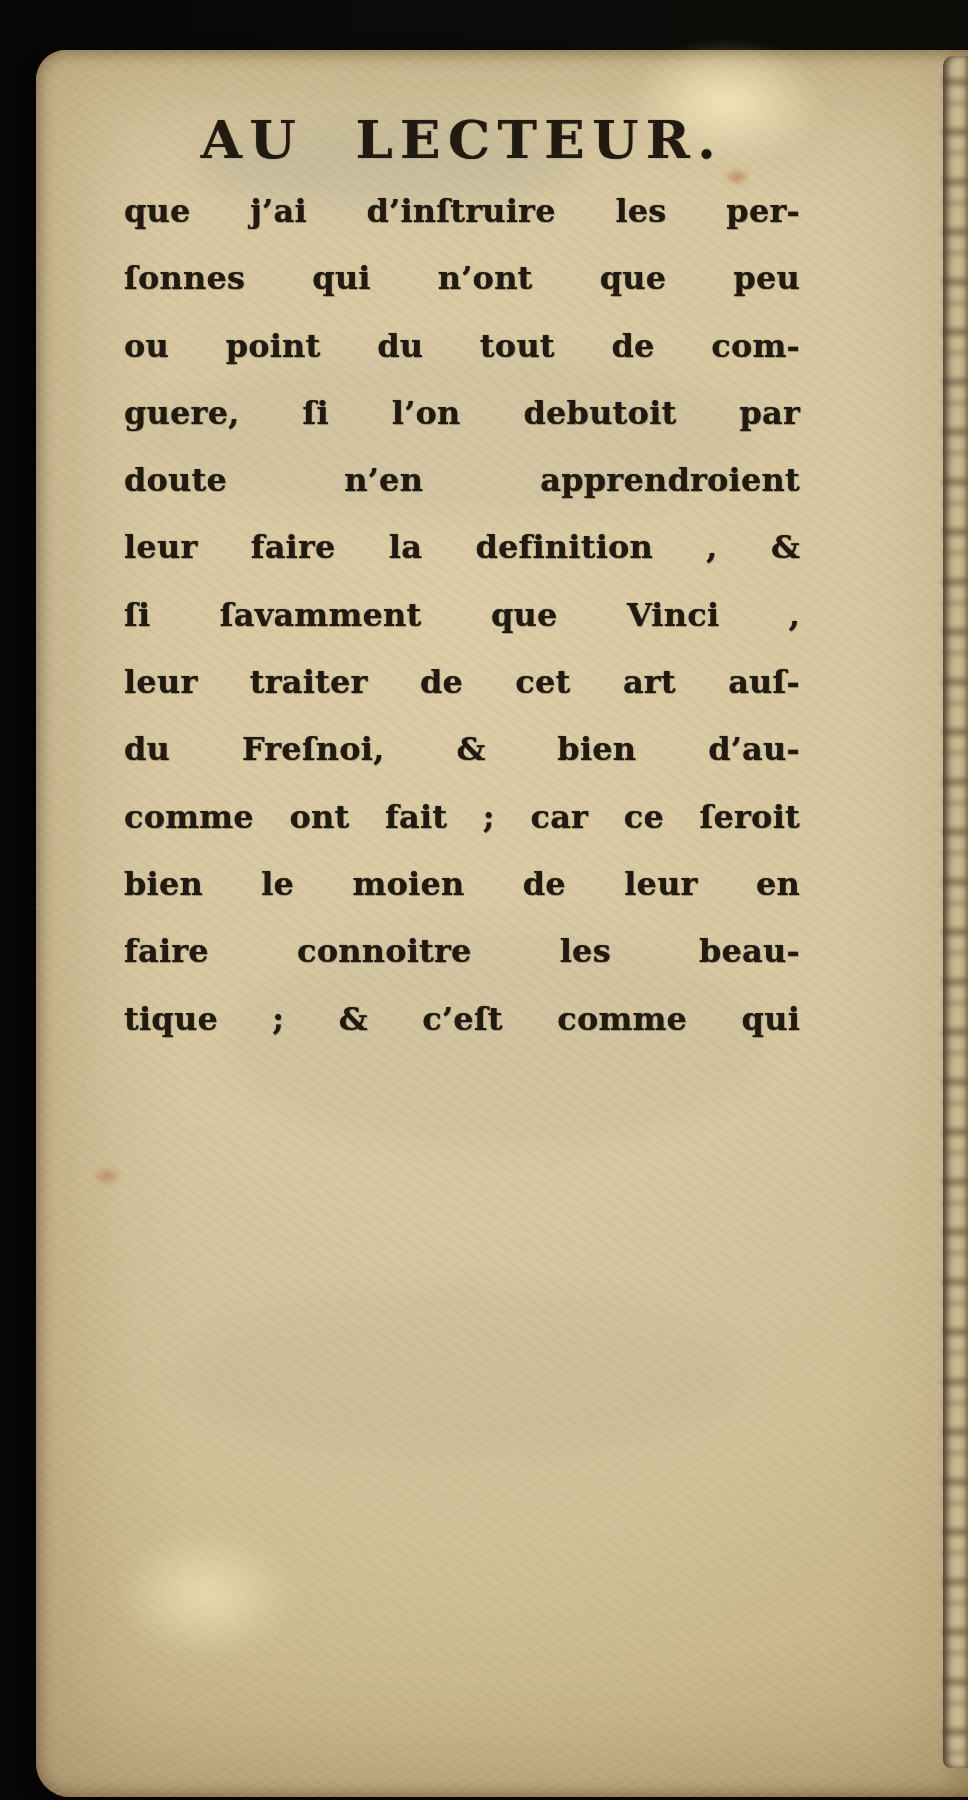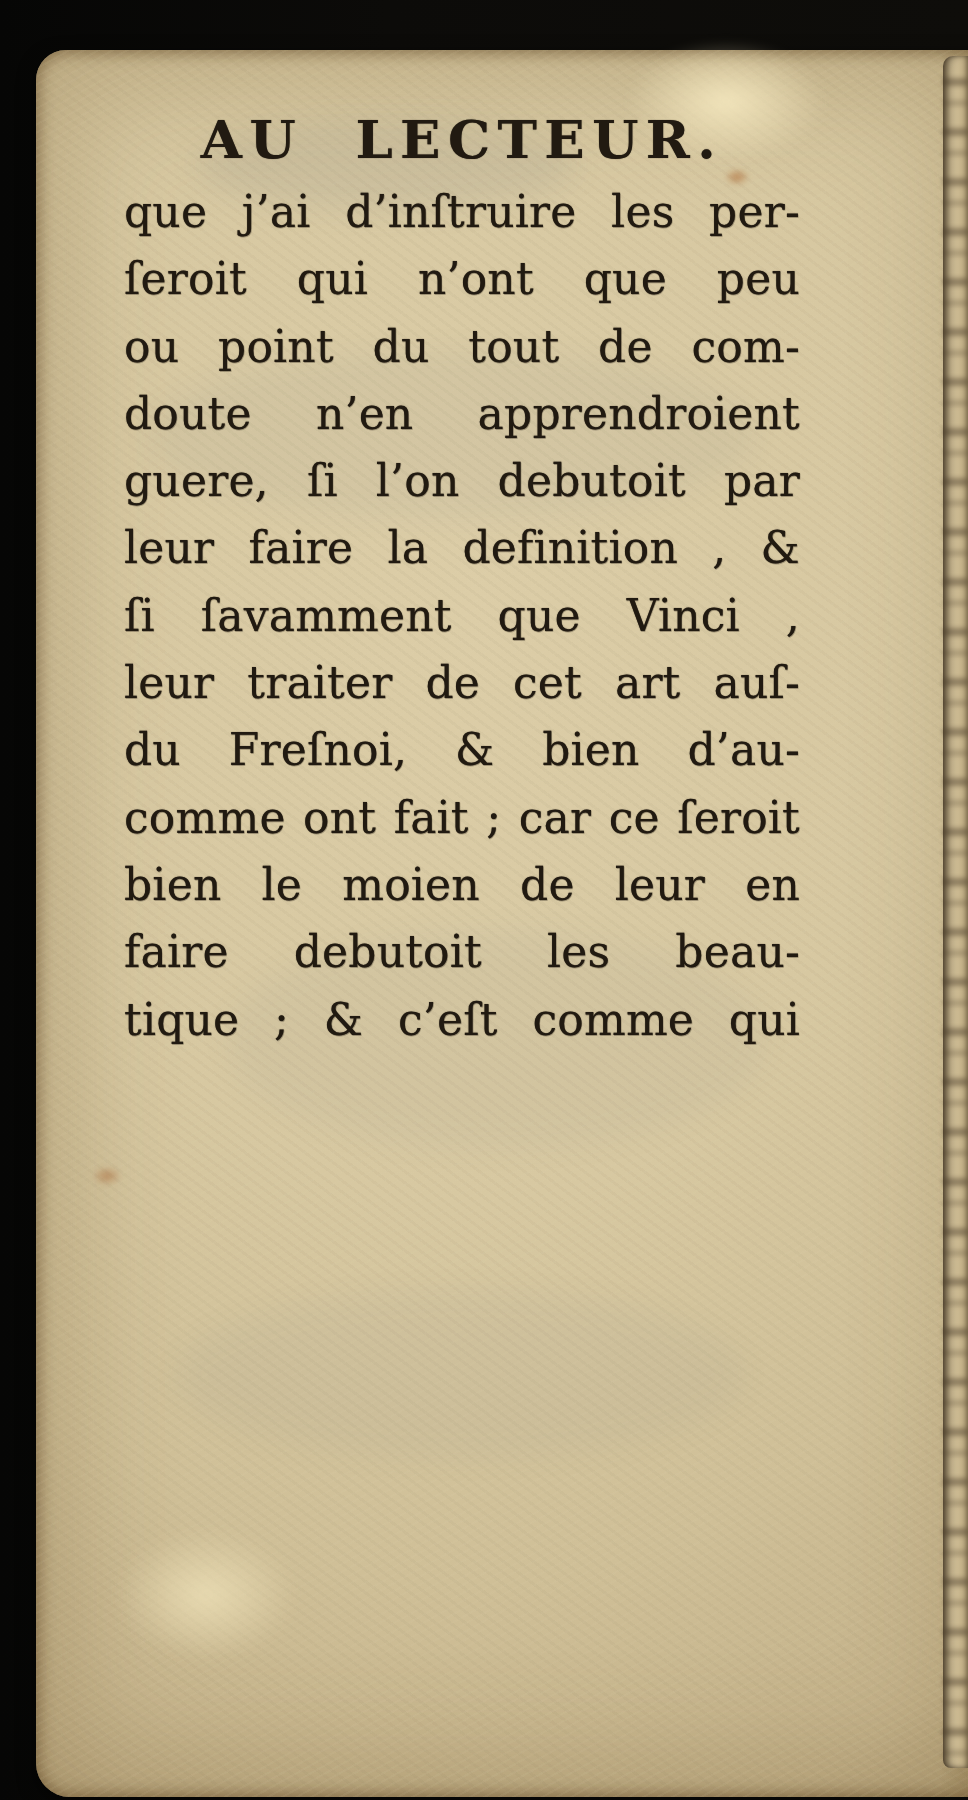--- a/index.html
+++ b/index.html
@@ -51,21 +51,21 @@
   }
   
   .content{position:absolute;left:88px;top:56px;width:676px;color:var(--ink,#211a11);}
   .title{
     margin:0 0 6px 0;
     font-weight:700;font-size:53px;line-height:66px;
     letter-spacing:.14em;word-spacing:.5em;text-align:center;
     text-shadow:0 0 1px rgba(32,24,14,.8);
   }
   .line{
-    font-weight:400;font-size:44px;line-height:67.3px;
+    font-weight:700;font-size:32px;line-height:67.3px;
     text-align:justify;text-align-last:justify;
     letter-spacing:.2px;
     text-shadow:0 0 1px rgba(32,24,14,.75), .6px .8px 0 rgba(32,24,14,.25);
   }
   
   .sliver{
     position:absolute;right:0;top:56px;width:25px;height:1712px;
     border-radius:10px 0 0 8px;
     background:linear-gradient(to left, #b7a47a, #cbb991 40%, #d0bf97 70%, #c2b087);
     box-shadow:inset 8px 0 10px -4px rgba(25,15,6,.75), inset -2px 0 4px rgba(25,15,6,.4);
@@ -91,31 +91,31 @@
     <div class="ghost g4"></div>
     <div class="stain light1"></div>
     <div class="stain light2"></div>
     <div class="stain rust1"></div>
     <div class="stain rust2"></div>
 
     <div class="content">
       <h1 class="title">AU LECTEUR.</h1>
       <div class="body-text">
           <div class="line">que j’ai d’inſtruire les per-</div>
-          <div class="line">ſeroit qui n’ont que peu</div>
+          <div class="line">ſonnes qui n’ont que peu</div>
           <div class="line">ou point du tout de com-</div>
+          <div class="line">guere, ſi l’on debutoit par</div>
           <div class="line">doute n’en apprendroient</div>
-          <div class="line">guere, ſi l’on debutoit par</div>
           <div class="line">leur faire la definition , &amp;</div>
           <div class="line">ſi ſavamment que Vinci ,</div>
           <div class="line">leur traiter de cet art auſ-</div>
           <div class="line">du Freſnoi, &amp; bien d’au-</div>
           <div class="line">comme ont fait ; car ce ſeroit</div>
           <div class="line">bien le moien de leur en</div>
-          <div class="line">faire debutoit les beau-</div>
+          <div class="line">faire connoitre les beau-</div>
           <div class="line">tique ; &amp; c’eſt comme qui</div>
         </div>
 
     </div>
 
     <div class="right-curve"></div>
   </div>
 
   <div class="sliver">
     <div class="sliver-marks"></div>

